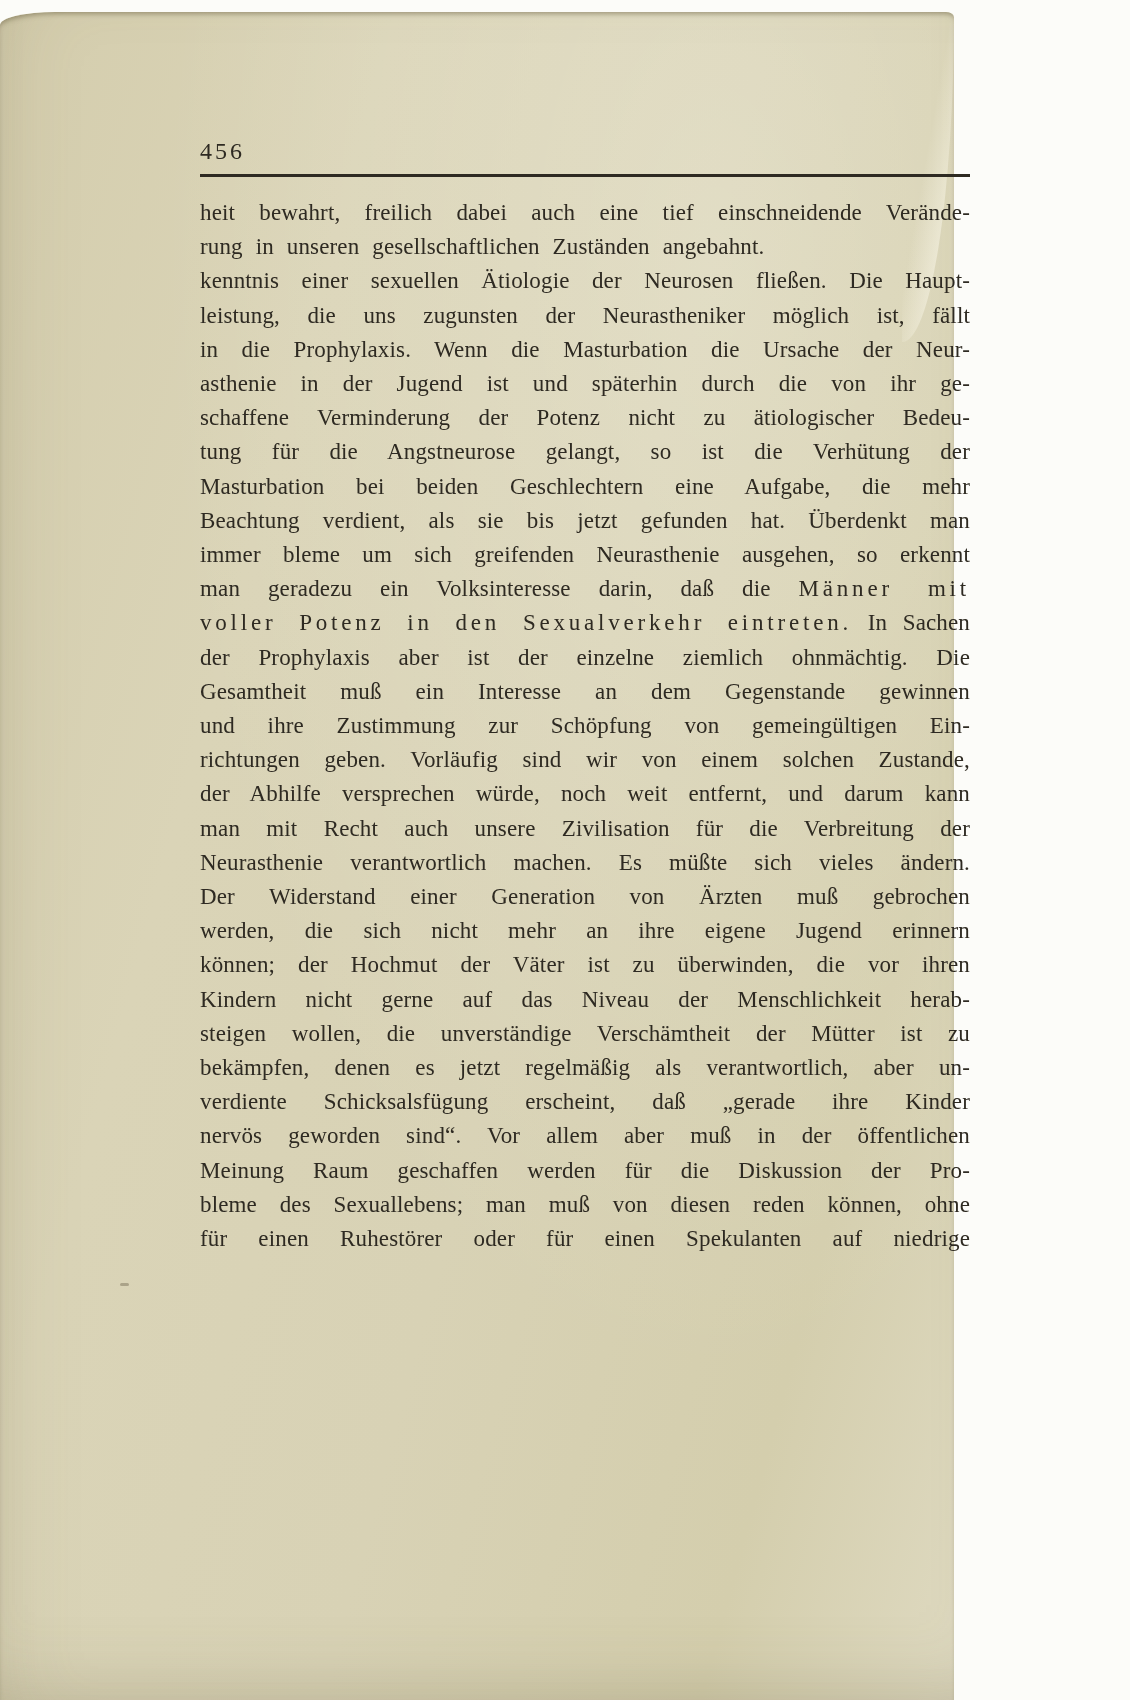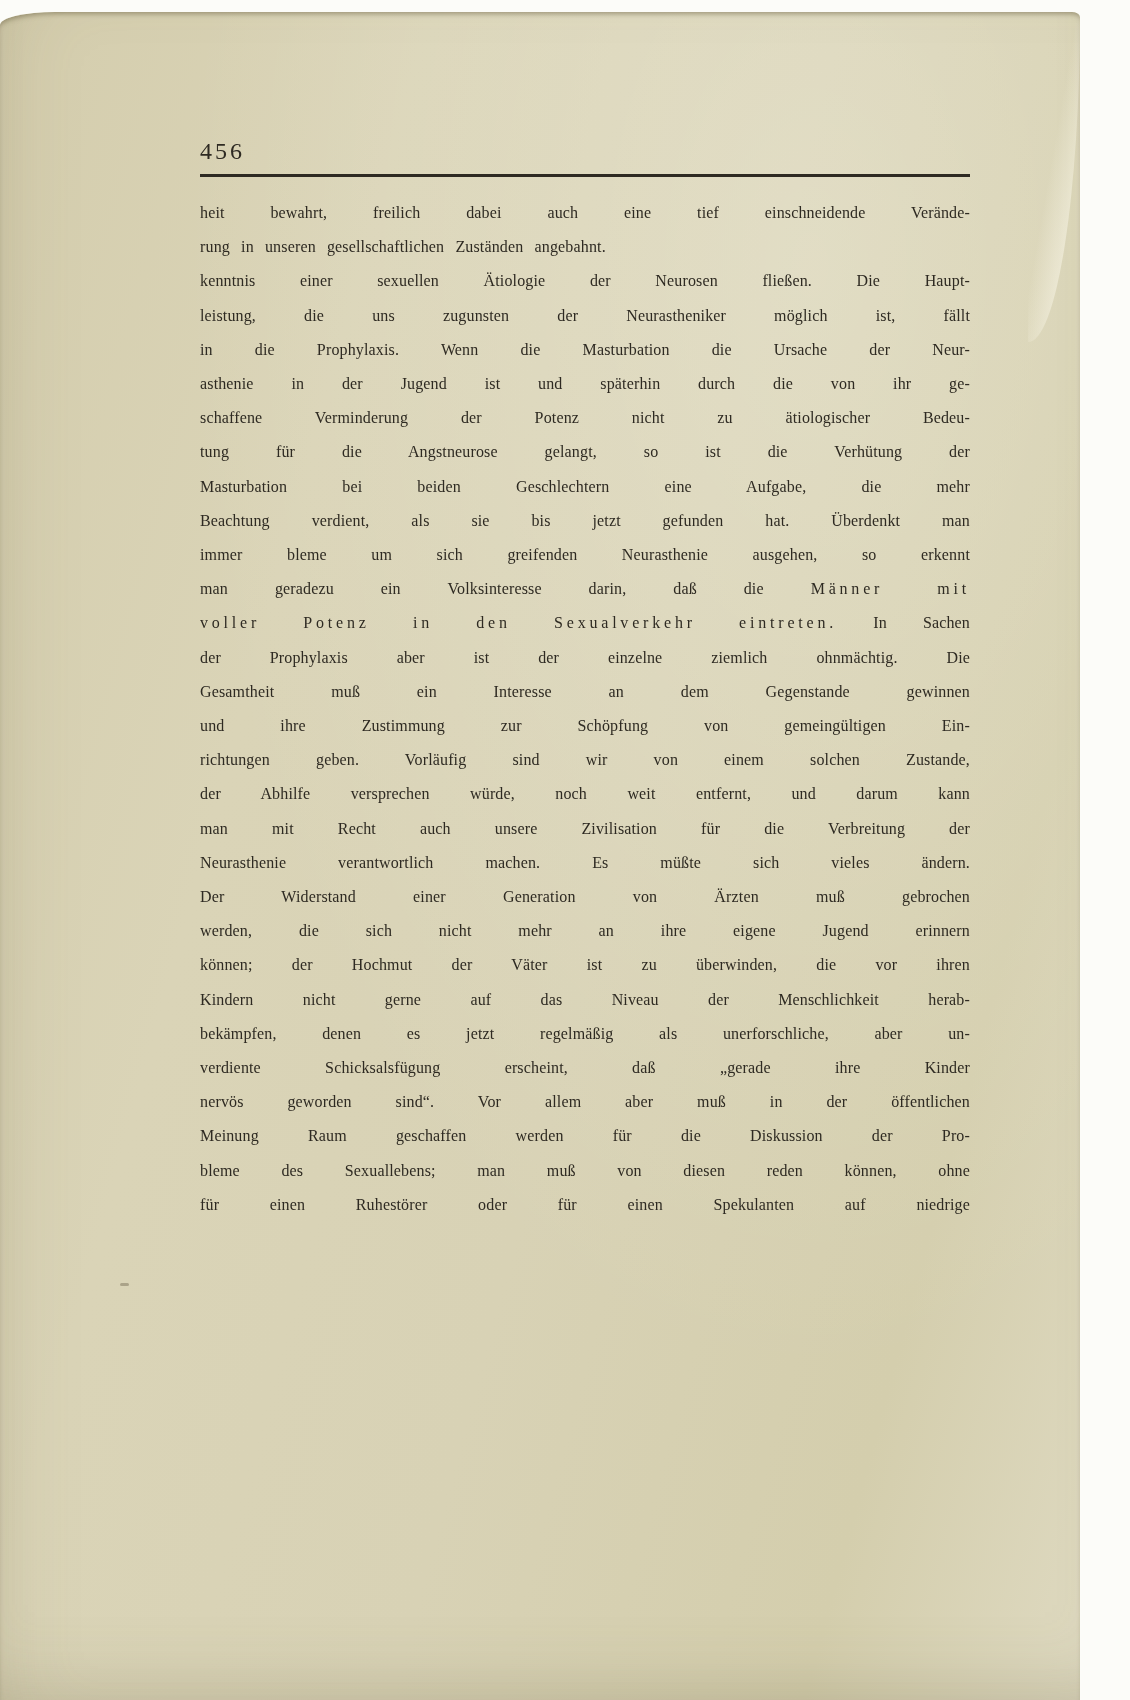--- a/index.html
+++ b/index.html
@@ -2,21 +2,21 @@
 <html><head>
 <meta charset="utf-8">
 <style>
   html,body{margin:0;padding:0;}
   body{
     width:1130px;height:1700px;
     background:#fcfcf9;
     overflow:hidden;
     font-family:"Liberation Serif","DejaVu Serif",serif;
   }
-  .scan{position:relative;width:1080px;height:1700px;}
+  .scan{position:relative;width:954px;height:1700px;}
   .paper{
     position:absolute;left:0;top:12px;right:0;bottom:0;
     background:
       radial-gradient(ellipse at 75% 15%, rgba(255,255,245,0.25), rgba(0,0,0,0) 55%),
       linear-gradient(105deg,#d4cdad 0%,#dad4b7 28%,#d8d2b5 55%,#d4cead 82%,#ded9c0 100%);
     border-top-left-radius:55px 13px;
     border-top-right-radius:8px 5px;
     box-shadow:
       inset 0 4px 5px -2px rgba(110,100,70,.55),
       inset 0 -60px 80px -60px rgba(115,105,75,.30),
@@ -34,21 +34,21 @@
     position:absolute;left:0;top:2px;
     font-size:24px;letter-spacing:3px;
   }
   .runtitle{
     position:absolute;left:0;right:0;top:2px;text-align:center;
     font-style:italic;font-size:22.5px;letter-spacing:0.6px;
   }
   .rule{height:3px;background:#2e2a22;margin-top:6px;}
   .textcol{
     margin-top:19px;
-    font-size:16px;line-height:34.2px;color:#2e2a22;
+    font-size:23px;line-height:34.2px;color:#2e2a22;
     text-rendering:optimizeLegibility;
   }
   .line{
     text-align:justify;
     text-align-last:justify;
     word-spacing:1.5px;
     letter-spacing:0.15px;
     white-space:normal;
   }
   .line.no-justify{text-align-last:left;word-spacing:7px;}
@@ -89,21 +89,22 @@
           <div class="line"><span>Gesamtheit muß ein Interesse an dem Gegenstande gewinnen</span></div>
           <div class="line"><span>und ihre Zustimmung zur Schöpfung von gemeingültigen Ein-</span></div>
           <div class="line"><span>richtungen geben. Vorläufig sind wir von einem solchen Zustande,</span></div>
           <div class="line"><span>der Abhilfe versprechen würde, noch weit entfernt, und darum kann</span></div>
           <div class="line"><span>man mit Recht auch unsere Zivilisation für die Verbreitung der</span></div>
           <div class="line"><span>Neurasthenie verantwortlich machen. Es müßte sich vieles ändern.</span></div>
           <div class="line"><span>Der Widerstand einer Generation von Ärzten muß gebrochen</span></div>
           <div class="line"><span>werden, die sich nicht mehr an ihre eigene Jugend erinnern</span></div>
           <div class="line"><span>können; der Hochmut der Väter ist zu überwinden, die vor ihren</span></div>
           <div class="line"><span>Kindern nicht gerne auf das Niveau der Menschlichkeit herab-</span></div>
-          <div class="line"><span>bekämpfen, denen es jetzt regelmäßig als unerforschliche, aber un-</span></div>
+          <div class="line"><span>steigen wollen, die unverständige Verschämtheit der Mütter ist zu</span></div>
+          <div class="line"><span>bekämpfen, denen es jetzt regelmäßig als verantwortlich, aber un-</span></div>
           <div class="line"><span>verdiente Schicksalsfügung erscheint, daß „gerade ihre Kinder</span></div>
           <div class="line"><span>nervös geworden sind“. Vor allem aber muß in der öffentlichen</span></div>
           <div class="line"><span>Meinung Raum geschaffen werden für die Diskussion der Pro-</span></div>
           <div class="line"><span>bleme des Sexuallebens; man muß von diesen reden können, ohne</span></div>
           <div class="line"><span>für einen Ruhestörer oder für einen Spekulanten auf niedrige</span></div>
         </div>
     </div>
   </div>
 </div>
 

